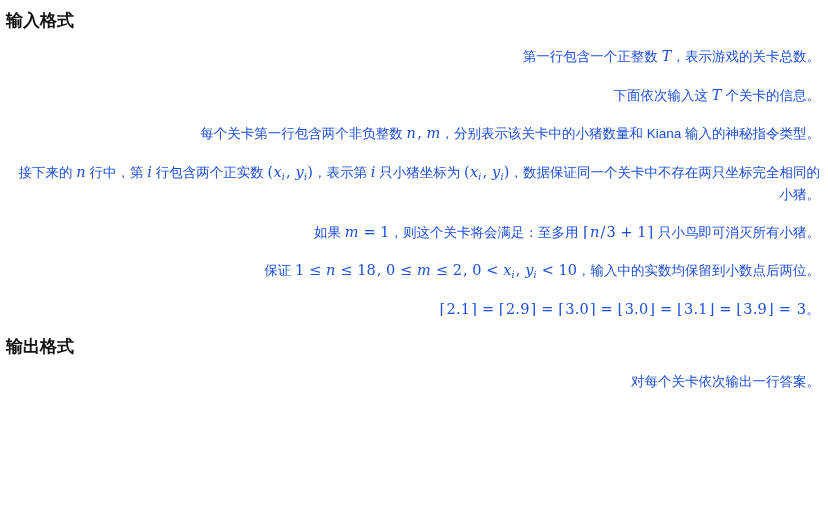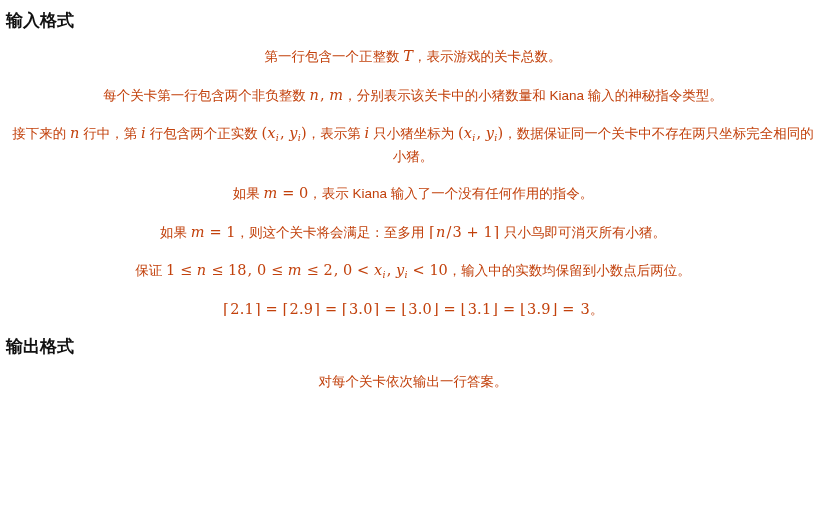--- a/index.html
+++ b/index.html
@@ -22,22 +22,22 @@
     font-size: 17px;
     font-weight: bold;
     color: #111111;
     margin: 0 0 13px 0;
     line-height: 1.3;
   }
   .para {
     font-size: 13.5px;
     line-height: 1.62;
     margin: 0 0 15px 0;
-    color: #c2410c;
-    text-align: center;
+    color: #1d4ed8;
+    text-align: right;
   }
   .para.tight {
     margin-bottom: 14px;
   }
   .para:last-child {
     margin-bottom: 16px;
   }
   .m {
     font-family: "DejaVu Serif", serif;
     font-style: italic;
@@ -76,26 +76,26 @@
 </style>
 </head>
 <body>
 
 <div class="page">
 
   <h2 class="section-title">输入格式</h2>
 
   <p class="para">第一行包含一个正整数 <span class="m">T</span>，表示游戏的关卡总数。</p>
 
+  <p class="para">下面依次输入这 <span class="m">T</span> 个关卡的信息。</p>
 
   <p class="para">每个关卡第一行包含两个非负整数 <span class="m">n</span><span class="op">,</span> <span class="m">m</span>，分别表示该关卡中的小猪数量和 Kiana 输入的神秘指令类型。</p>
 
   <p class="para">接下来的 <span class="m">n</span> 行中，第 <span class="m">i</span> 行包含两个正实数 <span class="m up">(</span><span class="m">x<sub>i</sub></span><span class="op">,</span> <span class="m">y<sub>i</sub></span><span class="m up">)</span>，表示第 <span class="m">i</span> 只小猪坐标为 <span class="m up">(</span><span class="m">x<sub>i</sub></span><span class="op">,</span> <span class="m">y<sub>i</sub></span><span class="m up">)</span>，数据保证同一个关卡中不存在两只坐标完全相同的小猪。</p>
 
-  <p class="para">如果 <span class="m">m</span> <span class="op">=</span> <span class="num">0</span>，表示 Kiana 输入了一个没有任何作用的指令。</p>
 
   <p class="para">如果 <span class="m">m</span> <span class="op">=</span> <span class="num">1</span>，则这个关卡将会满足：至多用 <span class="op">⌈</span><span class="m">n</span><span class="op">/</span><span class="num">3</span> <span class="op">+</span> <span class="num">1</span><span class="op">⌉</span> 只小鸟即可消灭所有小猪。</p>
 
 
   <p class="para">保证 <span class="num">1</span> <span class="op">≤</span> <span class="m">n</span> <span class="op">≤</span> <span class="num">18</span><span class="op">,</span> <span class="num">0</span> <span class="op">≤</span> <span class="m">m</span> <span class="op">≤</span> <span class="num">2</span><span class="op">,</span> <span class="num">0</span> <span class="op">&lt;</span> <span class="m">x<sub>i</sub></span><span class="op">,</span> <span class="m">y<sub>i</sub></span> <span class="op">&lt;</span> <span class="num">10</span>，输入中的实数均保留到小数点后两位。</p>
 
 
   <p class="para formula-line"><span class="op">⌈</span><span class="num">2.1</span><span class="op">⌉ = ⌈</span><span class="num">2.9</span><span class="op">⌉ = ⌈</span><span class="num">3.0</span><span class="op">⌉ = ⌊</span><span class="num">3.0</span><span class="op">⌋ = ⌊</span><span class="num">3.1</span><span class="op">⌋ = ⌊</span><span class="num">3.9</span><span class="op">⌋ = </span><span class="num">3</span><span style="font-family:'Liberation Sans',sans-serif;font-size:13.5px;">。</span></p>
 
   <h2 class="section-title title-block-2">输出格式</h2>

